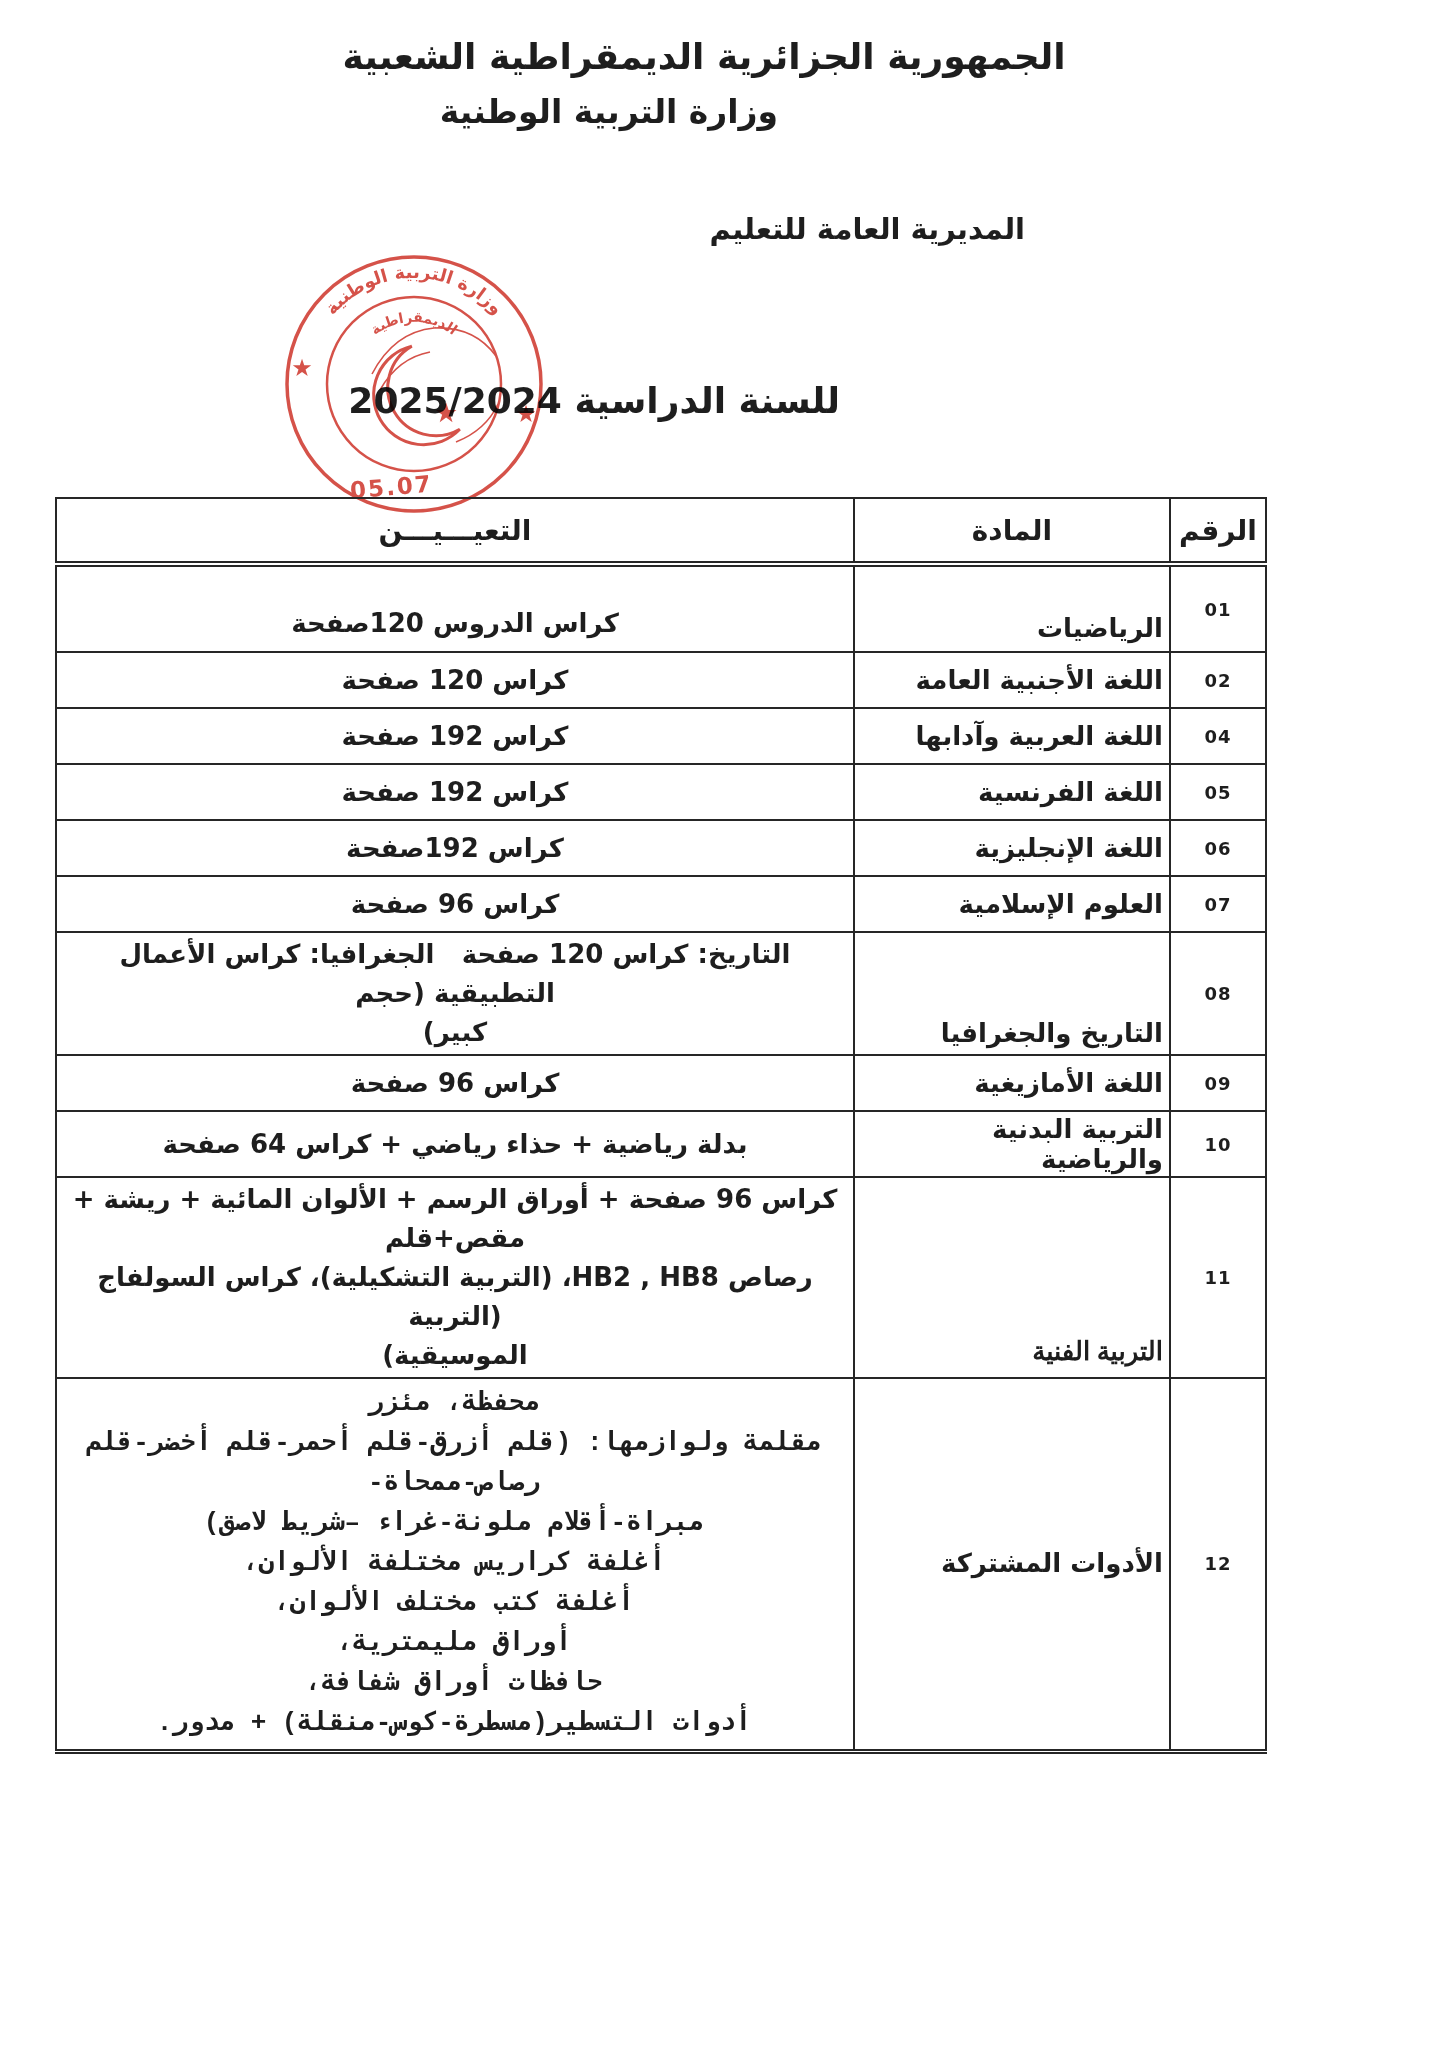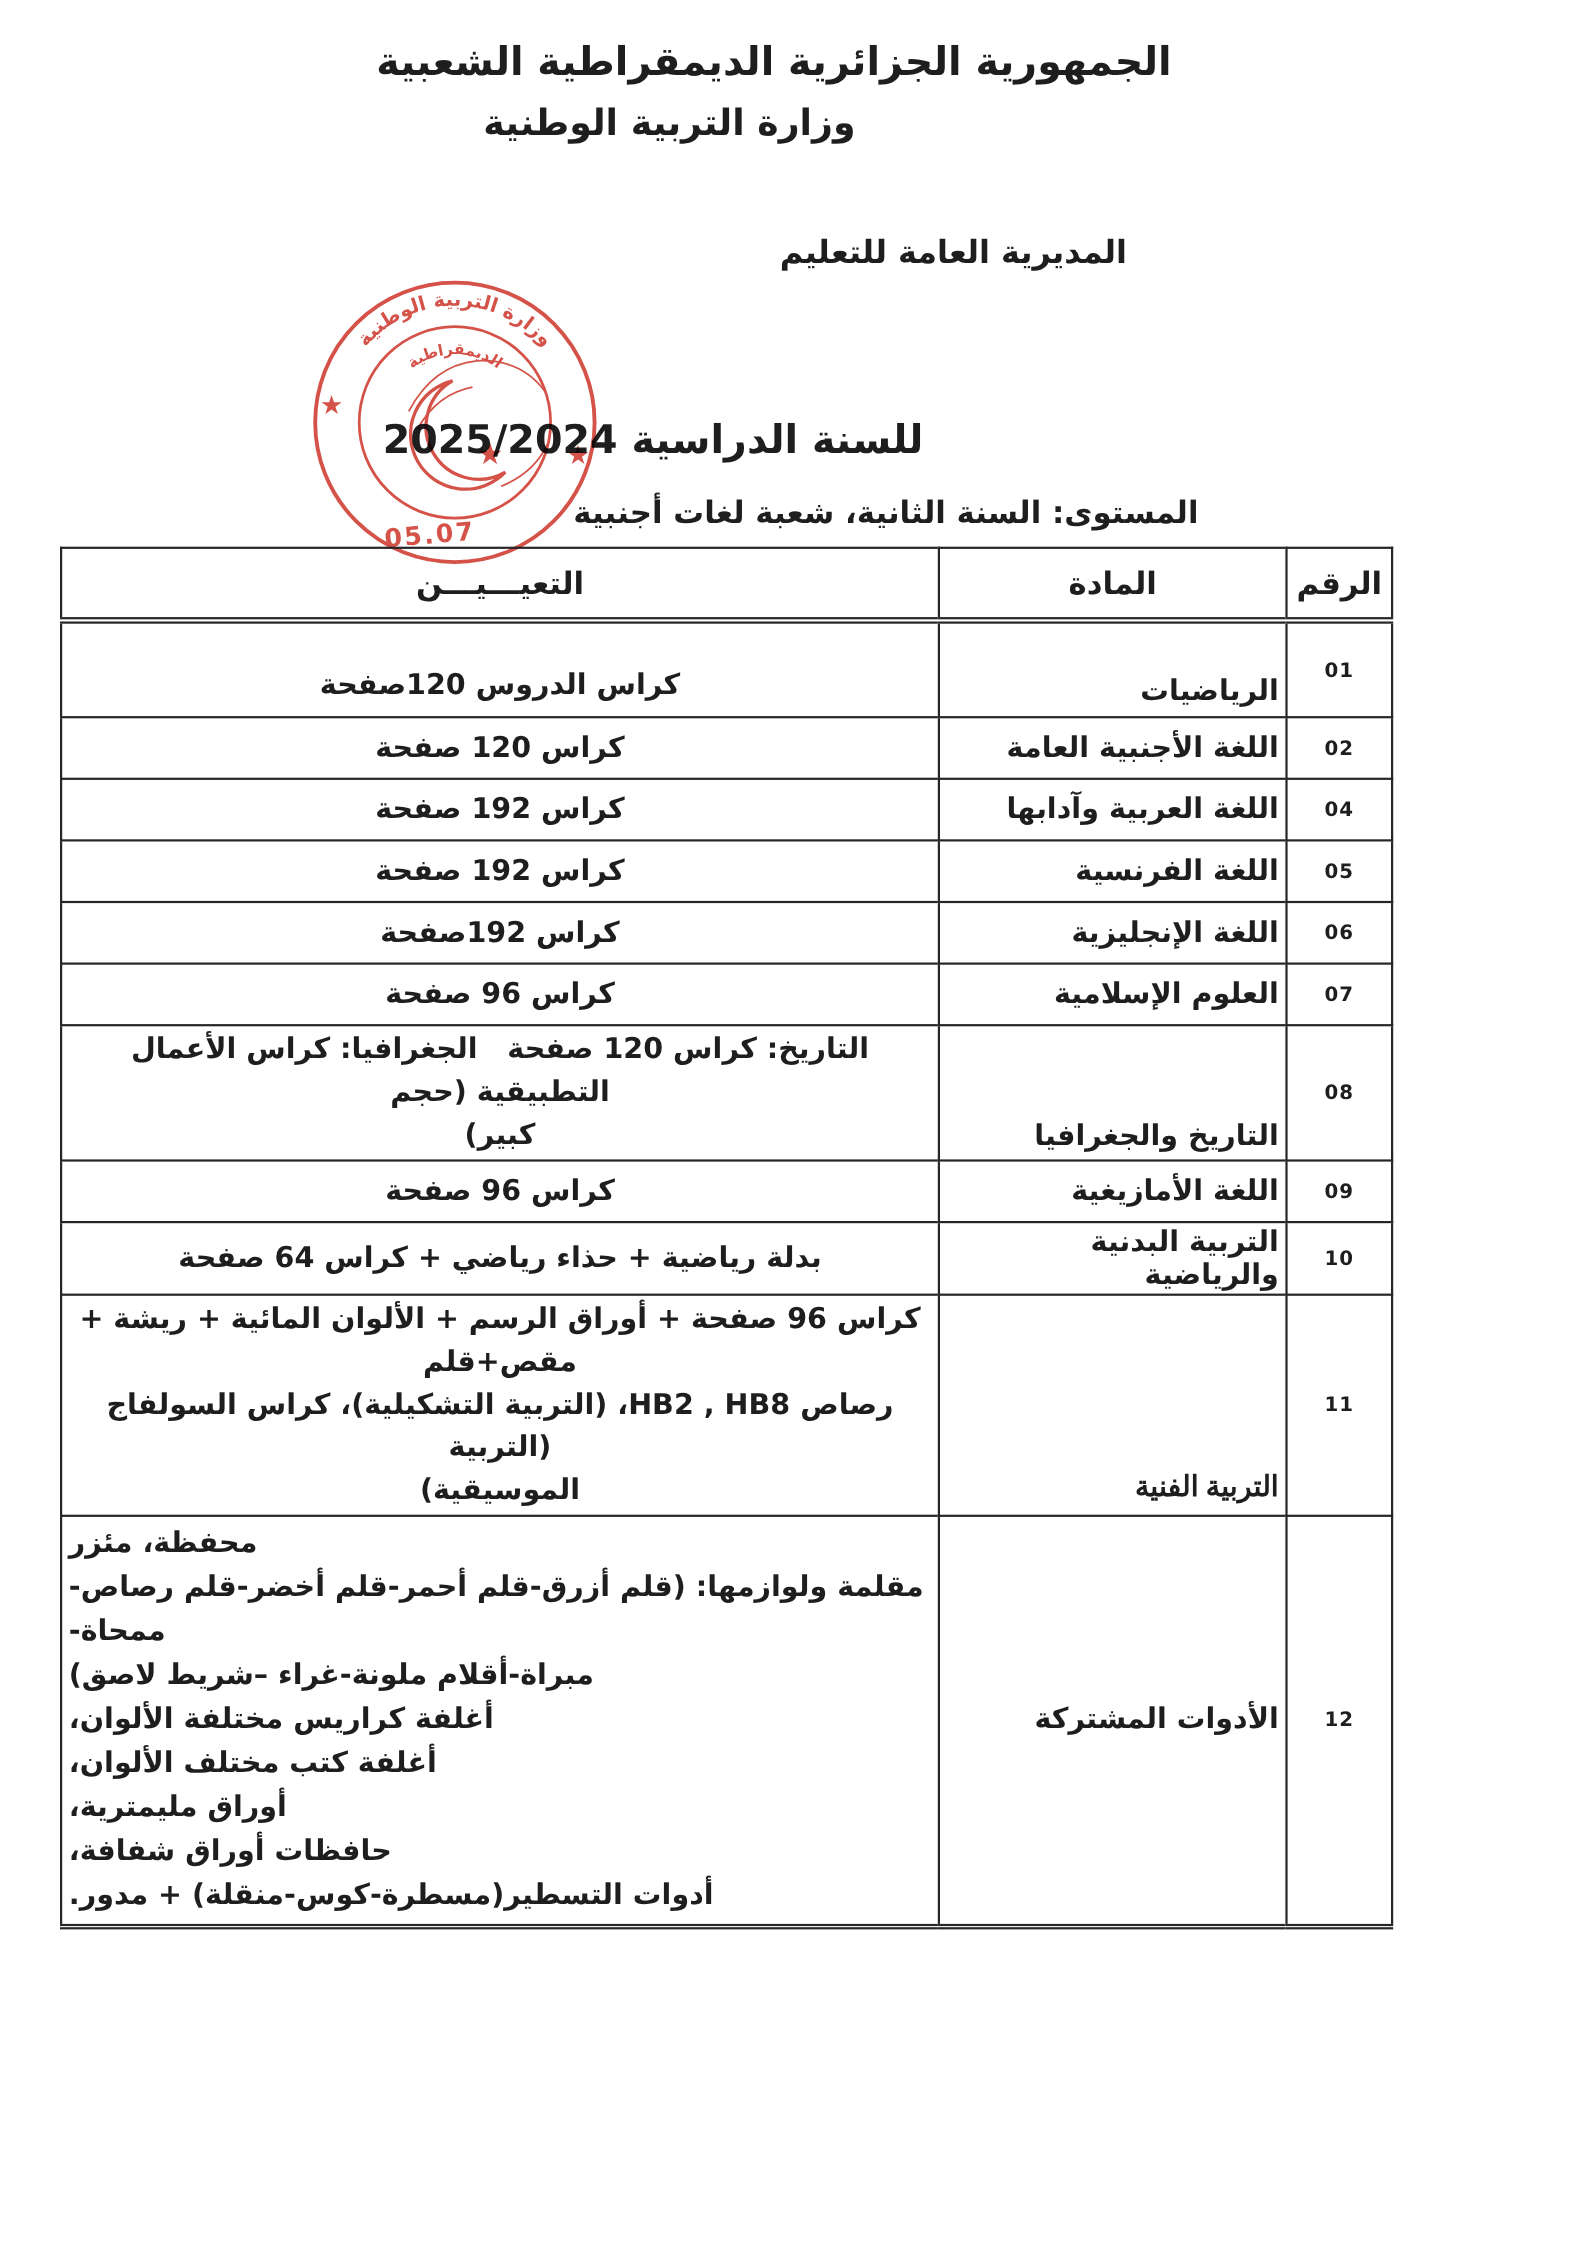--- a/index.html
+++ b/index.html
@@ -70,33 +70,32 @@
   td.subject{text-align:right;}
   td.designation{text-align:center;line-height:39px;}
   td.designation div{white-space:pre-wrap;}
   tr.r01 td{height:74px;}
   tr.r01 .subject,tr.r01 .designation{vertical-align:bottom;padding-bottom:8px;}
   tr.r08 td{height:86px;}
   tr.r08 .subject{vertical-align:bottom;padding-bottom:6px;}
   tr.r11 td{height:116px;}
   tr.r11 .subject{vertical-align:bottom;padding-bottom:10px;font-family:Liberation Serif, serif;}
   tr.r12 td{height:auto;padding-top:4px;padding-bottom:6px;}
-  tr.r12 .designation{text-align:left;padding-right:8px;line-height:40px;}
+  tr.r12 .designation{text-align:center;padding-right:8px;line-height:40px;font-family:Liberation Mono, monospace;}
   .supplies tbody tr:last-child td{border-bottom:5px double #262626;}
 </style>
 </head>
 <body>
 
 <div class="page" dir="rtl">
 
   <div class="h-republic">الجمهورية الجزائرية الديمقراطية الشعبية</div>
   <div class="h-ministry">وزارة التربية الوطنية</div>
   <div class="h-dir1">المديرية العامة للتعليم</div>
   <div class="h-year">للسنة الدراسية 2025/2024</div>
-  <div class="h-level">المستوى: السنة الثانية، شعبة لغات أجنبية</div>
 
   <div class="stamp">
     <svg viewBox="0 0 276 276" xmlns="http://www.w3.org/2000/svg">
       <defs>
         <path id="stamp-arc-outer" d="M 32 138 A 106 106 0 0 1 244 138"></path>
         <path id="stamp-arc-inner" d="M 74 140 A 64 64 0 0 1 202 140"></path>
       </defs>
       <circle class="stamp-ring" cx="138" cy="138" r="127"></circle>
       <circle class="stamp-ring thin" cx="138" cy="138" r="87"></circle>
       <text class="stamp-arc-text"><textPath href="#stamp-arc-outer" startOffset="50%" text-anchor="middle">وزارة التربية الوطنية</textPath></text>

